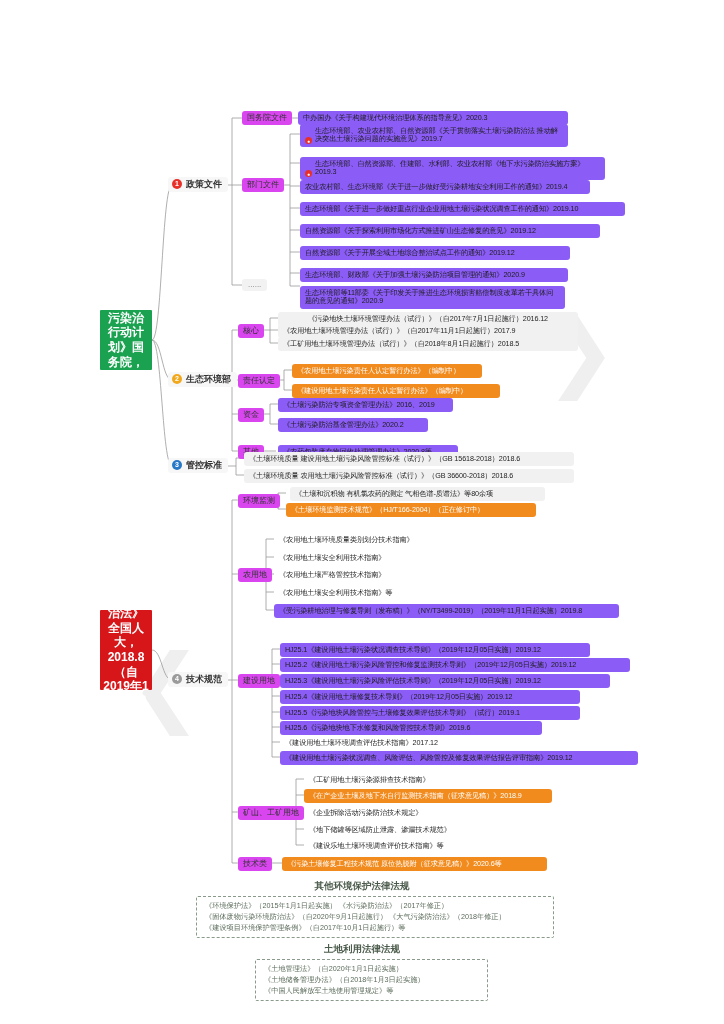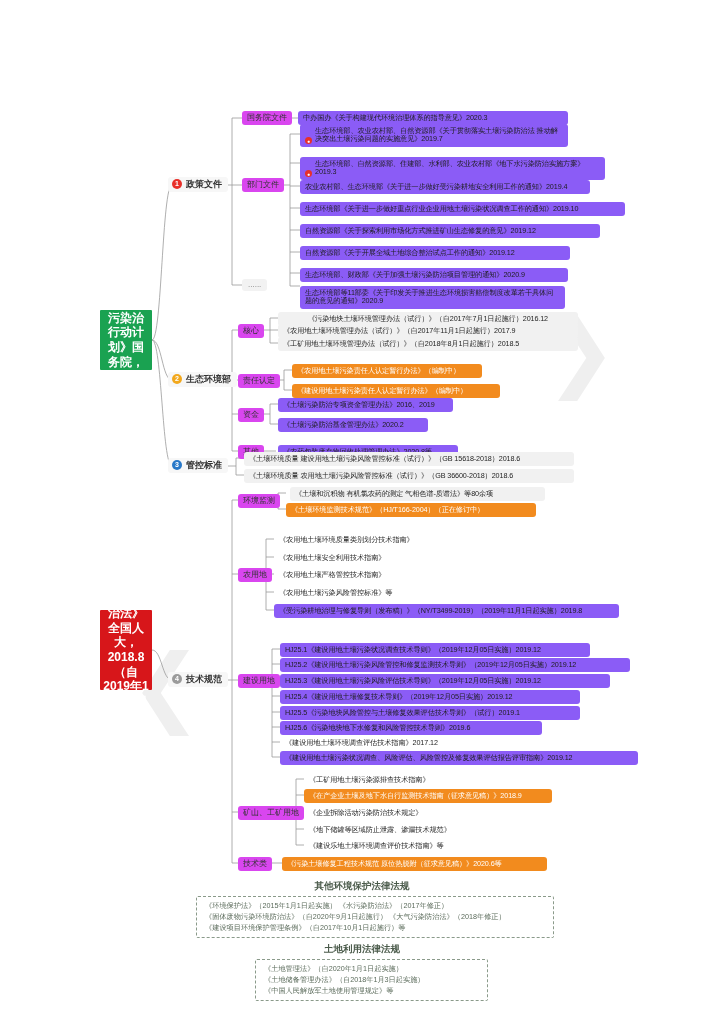--- a/index.html
+++ b/index.html
@@ -263,21 +263,21 @@
   <div class="node sub" style="left:238px;top:674px;">建设用地</div>
   <div class="node sub" style="left:238px;top:806px;">矿山、工矿用地</div>
   <div class="node sub" style="left:238px;top:857px;">技术类</div>
 
   <div class="node leaf grey" style="left:290px;top:487px;width:255px;">《土壤和沉积物 有机氯农药的测定 气相色谱-质谱法》等80余项</div>
   <div class="node leaf orange" style="left:286px;top:503px;width:250px;">《土壤环境监测技术规范》（HJ/T166-2004）（正在修订中）</div>
 
   <div class="node leaf white" style="left:274px;top:533px;width:250px;">《农用地土壤环境质量类别划分技术指南》</div>
   <div class="node leaf white" style="left:274px;top:551px;width:250px;">《农用地土壤安全利用技术指南》</div>
   <div class="node leaf white" style="left:274px;top:568px;width:250px;">《农用地土壤严格管控技术指南》</div>
-  <div class="node leaf white" style="left:274px;top:586px;width:250px;">《农用地土壤污染风险管控标准》等</div>
+  <div class="node leaf white" style="left:274px;top:586px;width:250px;">《农用地土壤安全利用技术指南》等</div>
   <div class="node leaf yellow" style="left:274px;top:604px;width:345px;">《受污染耕地治理与修复导则（发布稿）》（NY/T3499-2019）（2019年11月1日起实施）2019.8</div>
 
   <div class="node leaf yellow" style="left:280px;top:643px;width:310px;">HJ25.1《建设用地土壤污染状况调查技术导则》（2019年12月05日实施）2019.12</div>
   <div class="node leaf yellow" style="left:280px;top:658px;width:350px;">HJ25.2《建设用地土壤污染风险管控和修复监测技术导则》（2019年12月05日实施）2019.12</div>
   <div class="node leaf yellow" style="left:280px;top:674px;width:330px;">HJ25.3《建设用地土壤污染风险评估技术导则》（2019年12月05日实施）2019.12</div>
   <div class="node leaf yellow" style="left:280px;top:690px;width:300px;">HJ25.4《建设用地土壤修复技术导则》（2019年12月05日实施）2019.12</div>
   <div class="node leaf yellow" style="left:280px;top:706px;width:300px;">HJ25.5《污染地块风险管控与土壤修复效果评估技术导则》（试行）2019.1</div>
   <div class="node leaf yellow" style="left:280px;top:721px;width:262px;">HJ25.6《污染地块地下水修复和风险管控技术导则》2019.6</div>
   <div class="node leaf white" style="left:280px;top:736px;width:250px;">《建设用地土壤环境调查评估技术指南》2017.12</div>
   <div class="node leaf yellow" style="left:280px;top:751px;width:358px;">《建设用地土壤污染状况调查、风险评估、风险管控及修复效果评估报告评审指南》2019.12</div>

